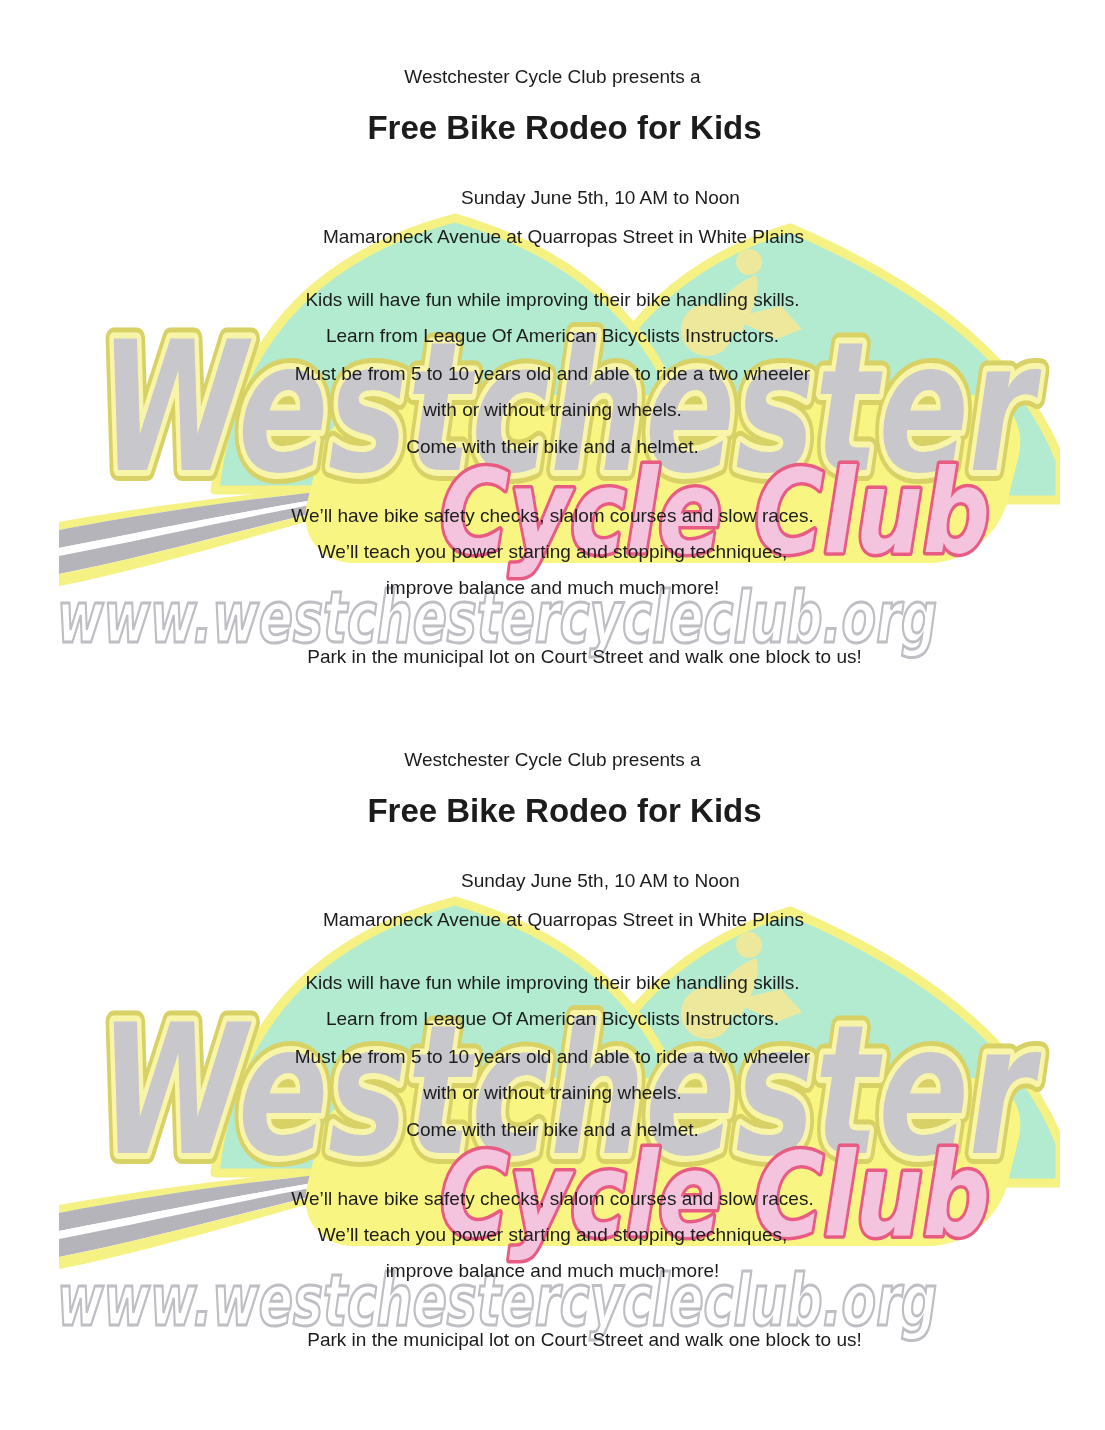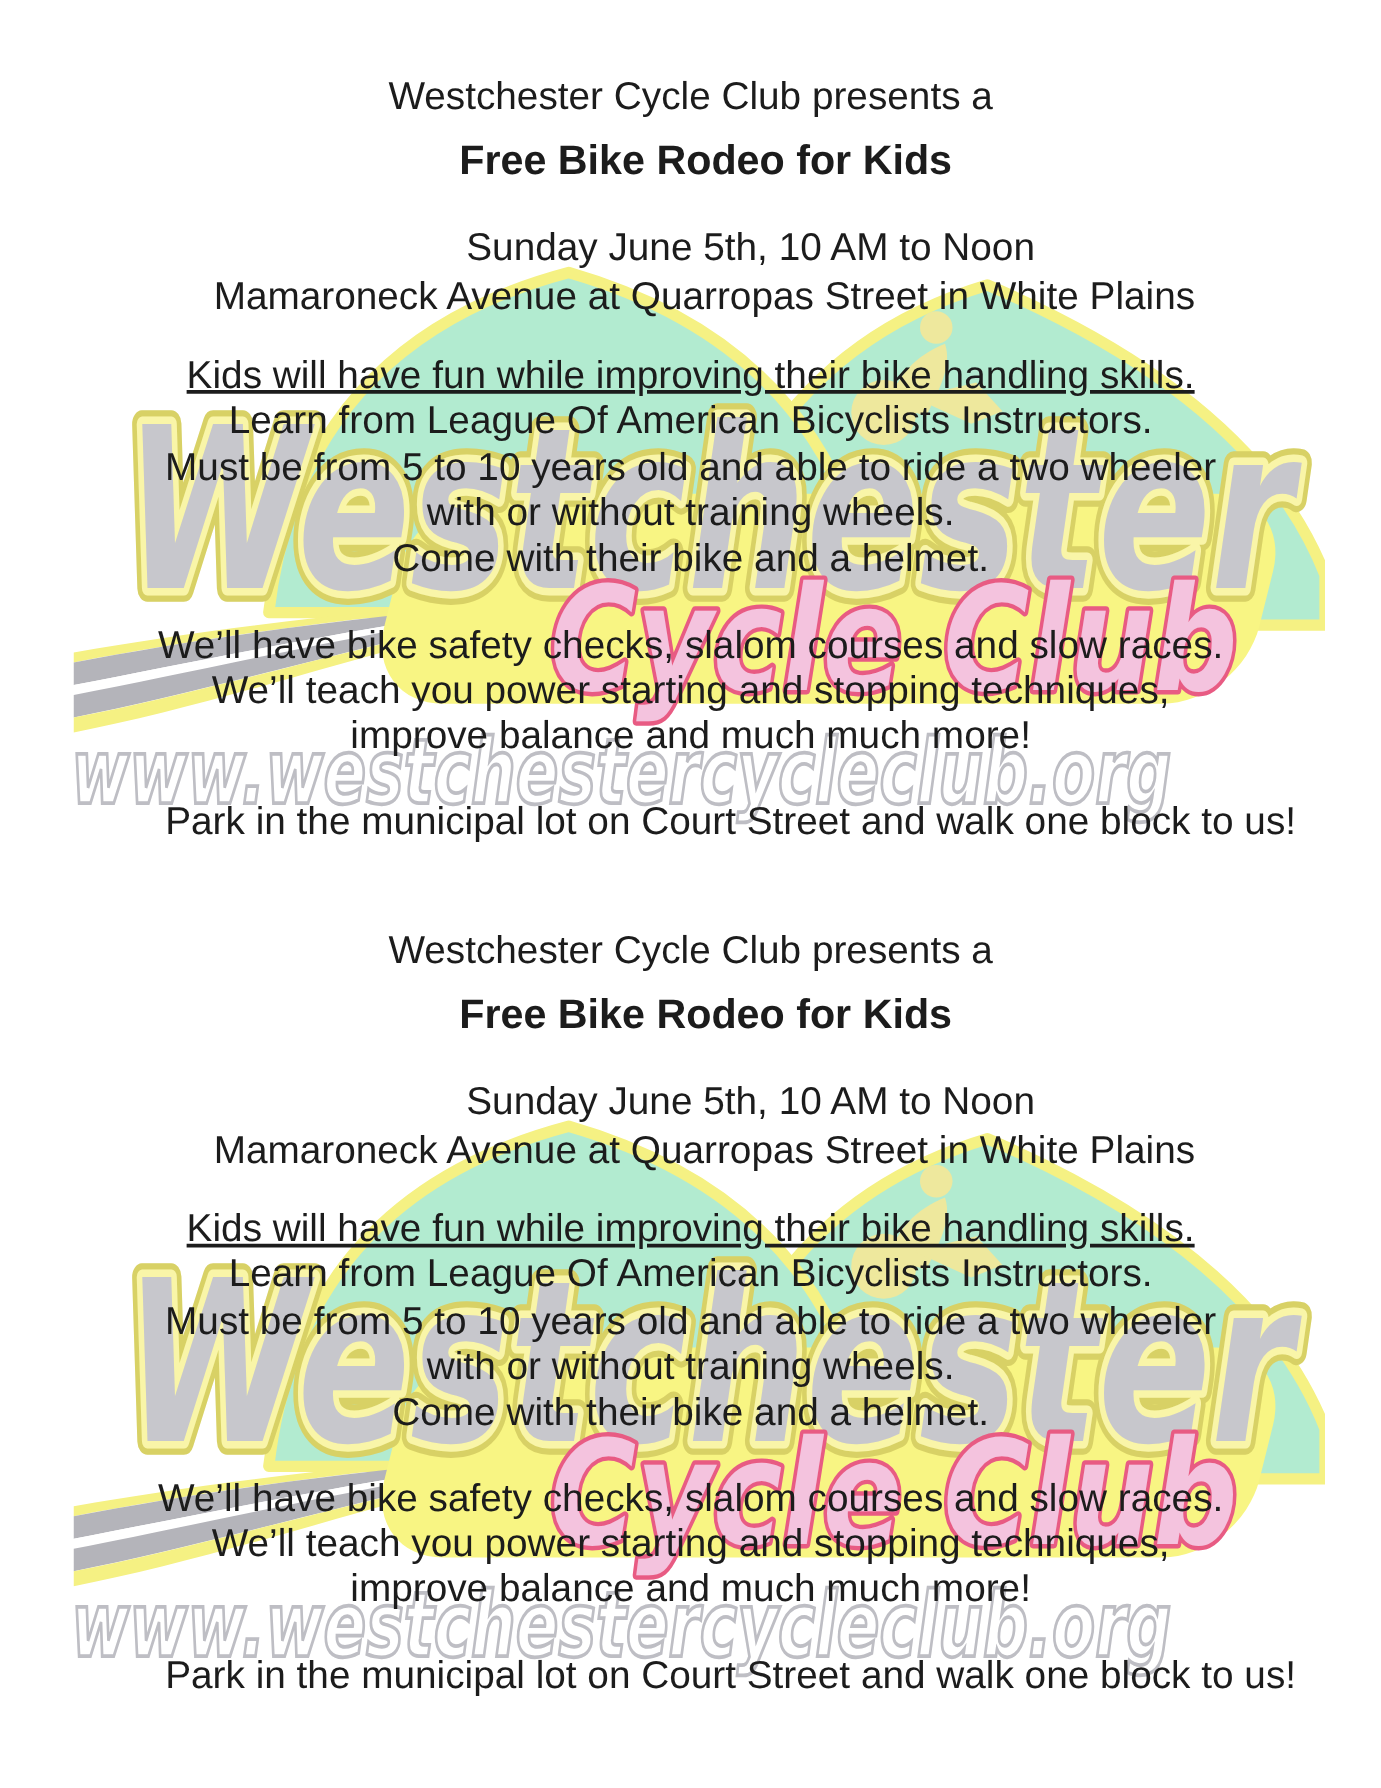--- a/index.html
+++ b/index.html
@@ -15,29 +15,29 @@
     position:absolute;left:0;width:1105px;height:683px;
   }
   .sec1{top:0;}
   .sec2{top:683px;}
   .wm{
     position:absolute;left:55px;top:190px;width:1005px;height:470px;
   }
   .line{
     position:absolute;left:0;width:100%;
     text-align:center;
-    font-size:31px;line-height:36px;
+    font-size:19px;line-height:36px;
     white-space:pre;
   }
   .title-line{
     font-size:33px;font-weight:bold;line-height:50px;
   }
   .b{font-weight:normal;}
   .l1{top:59px;} .l2{top:103px;margin-left:12px;} .l3{top:180px;padding-left:48px;} .l4{top:219px;margin-left:11px;}
-  .l5{top:282px;text-decoration:underline;} .l6{top:318px;} .l7{top:356px;} .l8{top:392px;} .l9{top:429px;}
+  .l5{top:282px;} .l6{top:318px;} .l7{top:356px;} .l8{top:392px;} .l9{top:429px;}
   .l10{top:498px;} .l11{top:534px;} .l12{top:570px;}
   .l13{top:639px;padding-left:32px;}
 </style>
 </head>
 <body>
 
 <div class="page">
 
   <section class="flyer-section sec1">
 

